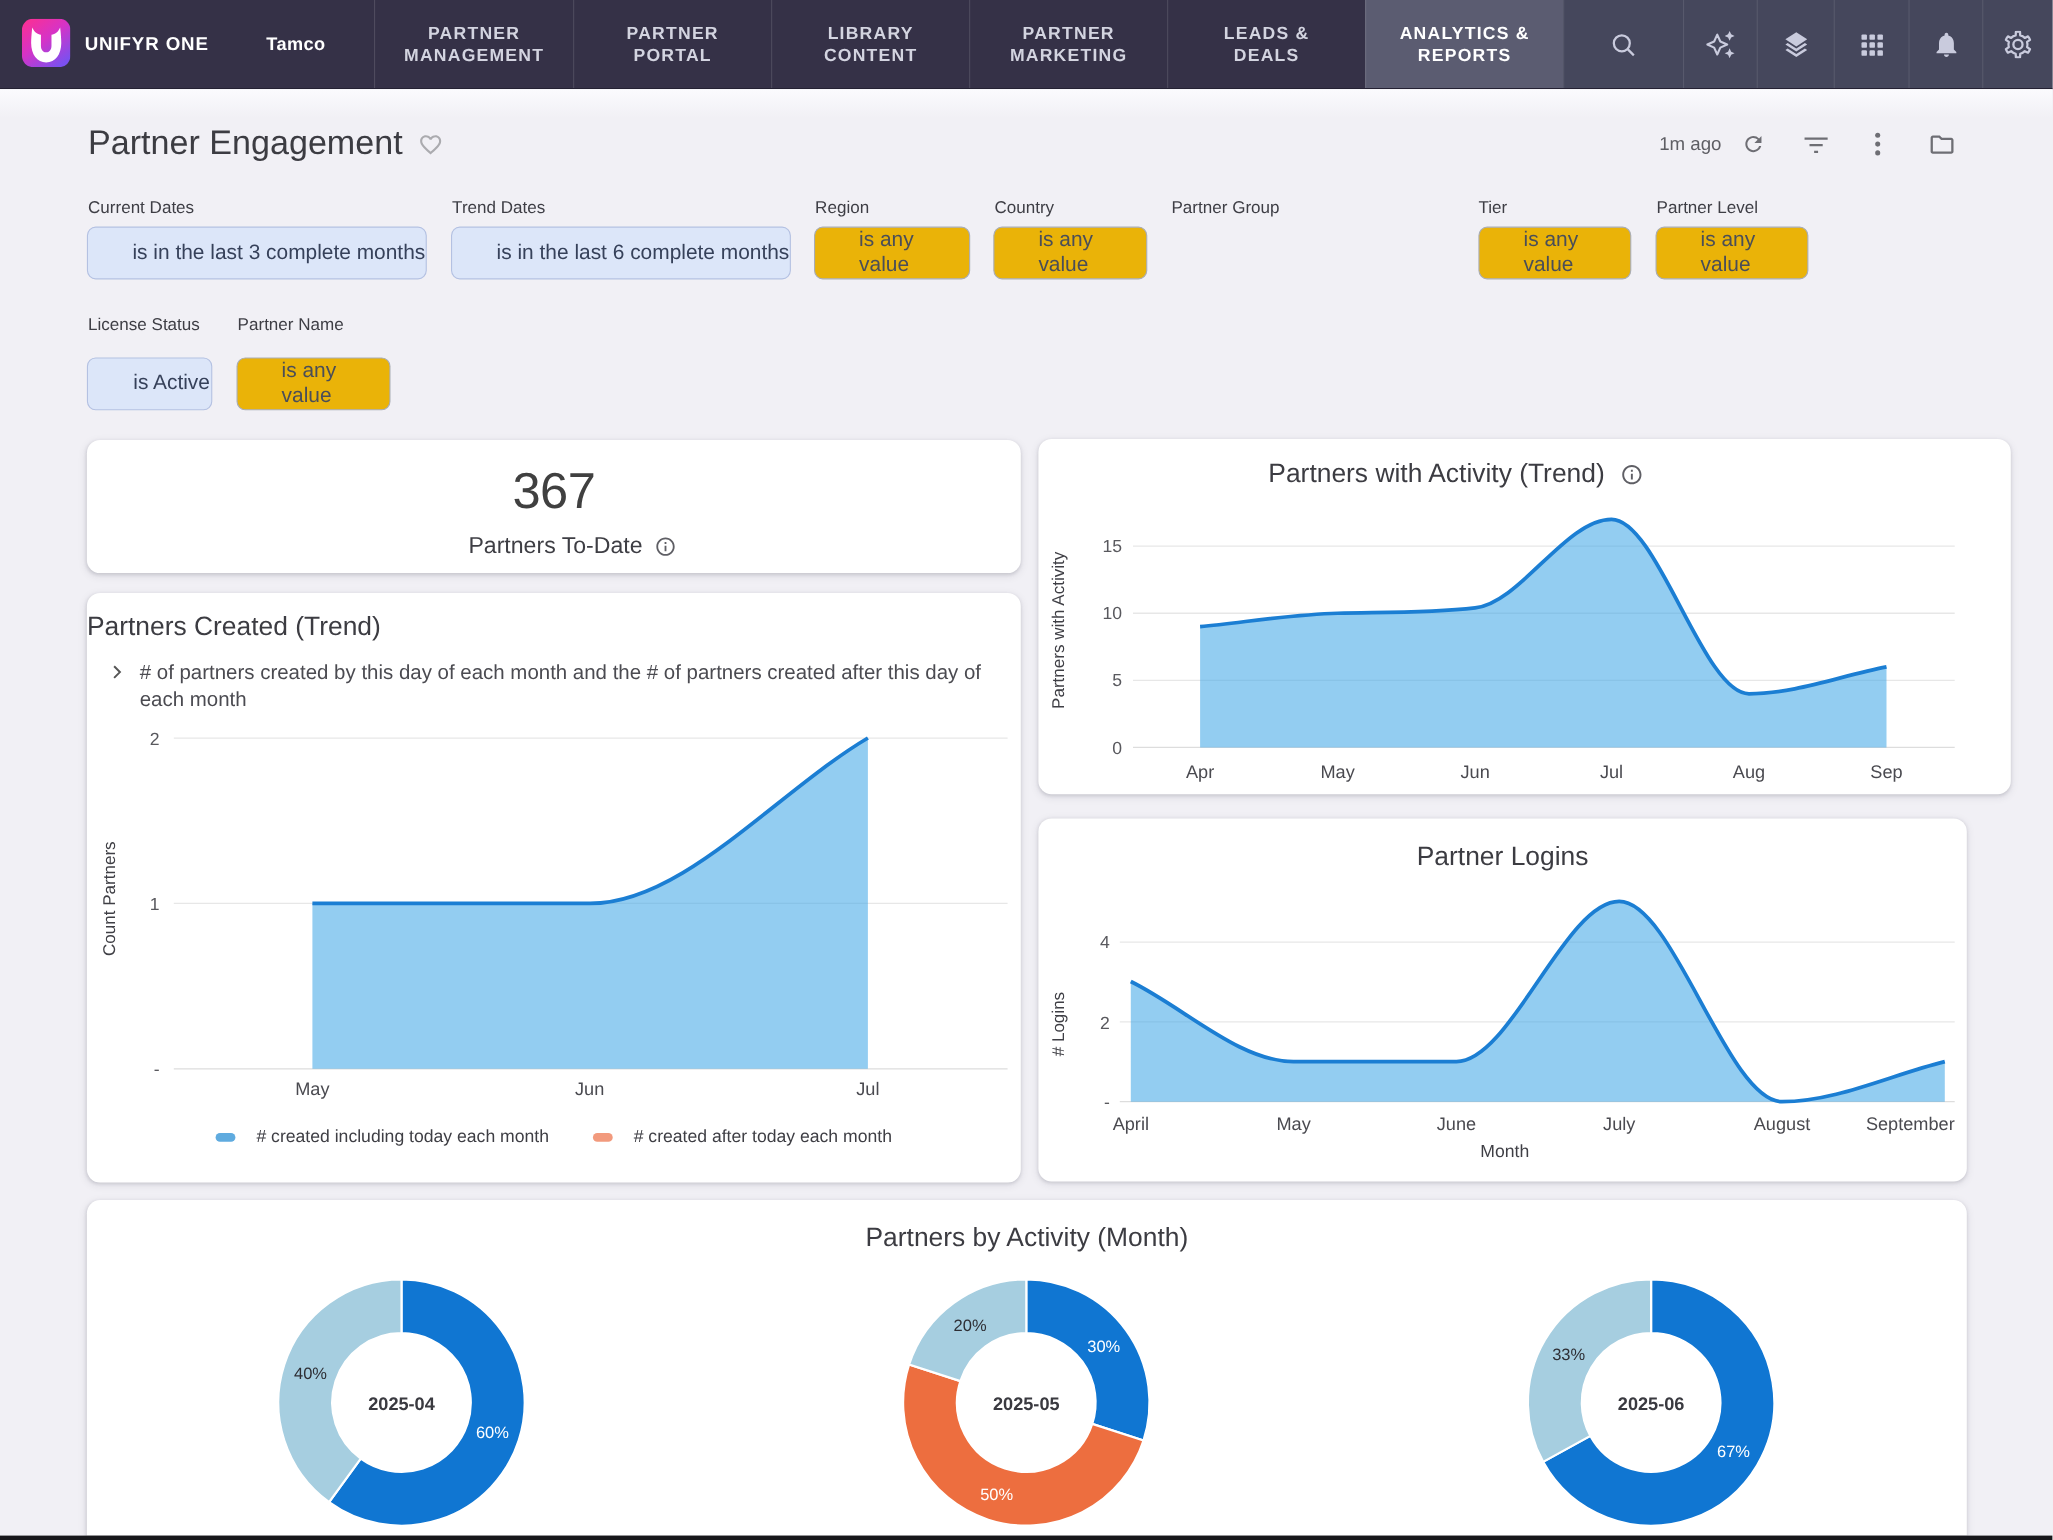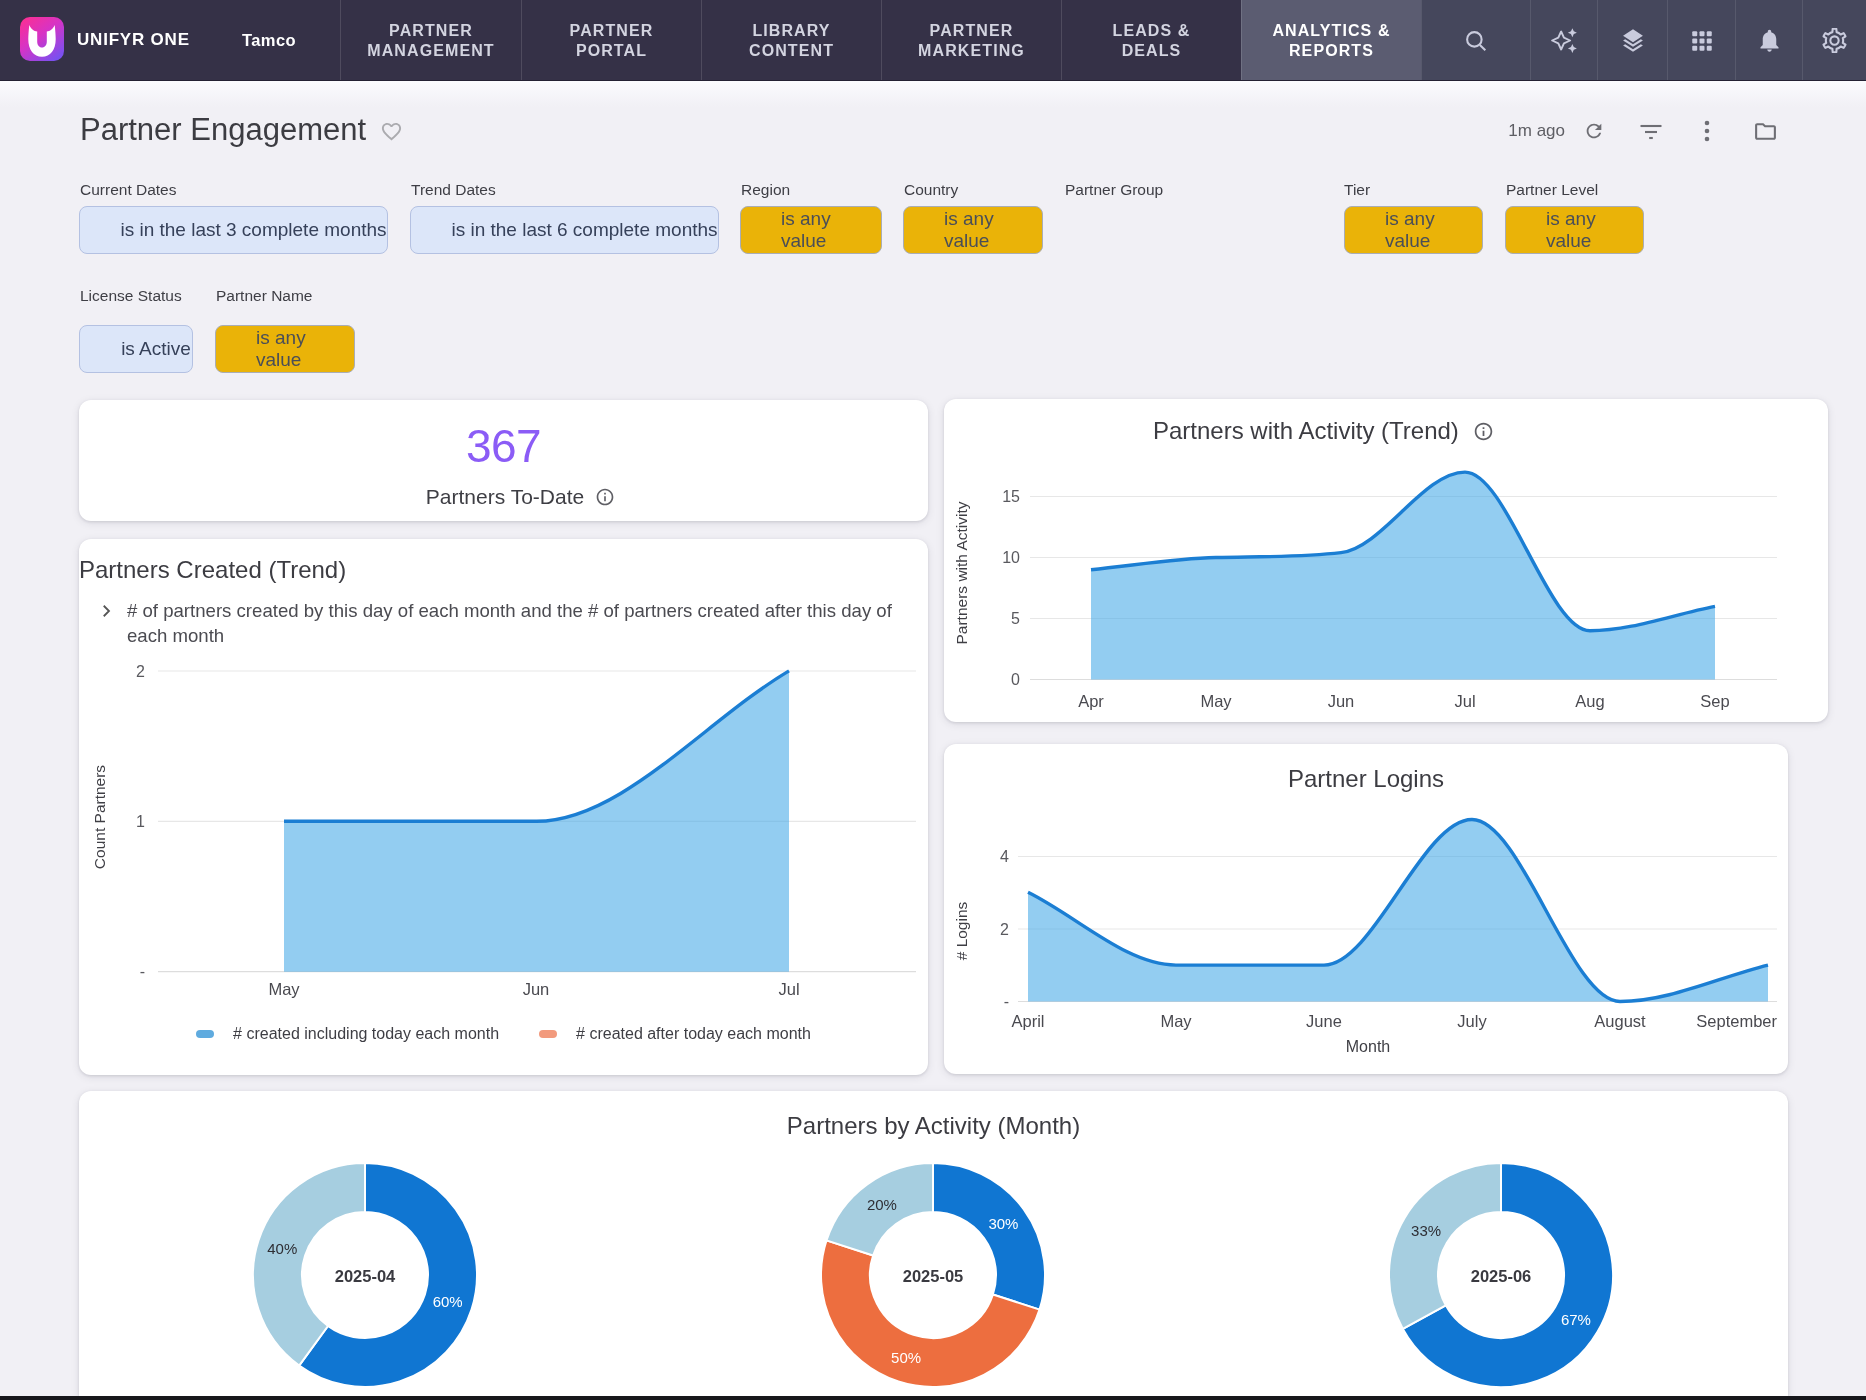--- a/index.html
+++ b/index.html
@@ -142,21 +142,21 @@
 <div class="chip white" style="left:740px; top:206px; width:142px;">is any value</div>
 <div class="chip white" style="left:903px; top:206px; width:140px;">is any value</div>
 <div class="chip white" style="left:1344px; top:206px; width:139px;">is any value</div>
 <div class="chip white" style="left:1505px; top:206px; width:139px;">is any value</div>
 <div class="flabel" style="left:80px; top:287px;">License Status</div>
 <div class="flabel" style="left:216px; top:287px;">Partner Name</div>
 <div class="chip blue" style="left:79px; top:325px; width:114px;">is Active</div>
 <div class="chip white" style="left:215px; top:325px; width:140px;">is any value</div>
 
 <div class="card" style="left:79px; top:400px; width:849px; height:121px;">
-  <div class="abs" style="left:0; top:19px; width:849px; text-align:center; font-size:46px; letter-spacing:-0.5px; color:#8b5cf6;">367</div>
+  <div class="abs" style="left:0; top:19px; width:849px; text-align:center; font-size:46px; letter-spacing:-0.5px; color:#404040;">367</div>
   <div class="abs" style="left:0; top:85px; width:849px; display:flex; align-items:center; justify-content:center; font-size:21px; color:#3e3e44;margin-left:17px;">
     <span>Partners To-Date</span>
     <svg style="margin-left:11px;" width="20" height="20" viewBox="0 0 24 24" fill="#5f5f65">
       <path d="M11 7h2v2h-2zm0 4h2v6h-2zm1-9C6.48 2 2 6.48 2 12s4.48 10 10 10 10-4.48 10-10S17.52 2 12 2zm0 18c-4.41 0-8-3.59-8-8s3.59-8 8-8 8 3.59 8 8-3.59 8-8 8z"></path>
     </svg>
   </div>
 </div>
 
 <div class="card" style="left:79px; top:539px; width:849px; height:536px;">
   <div class="ctitle" style="left:0; top:17px; width:849px; ">Partners Created (Trend)</div>

